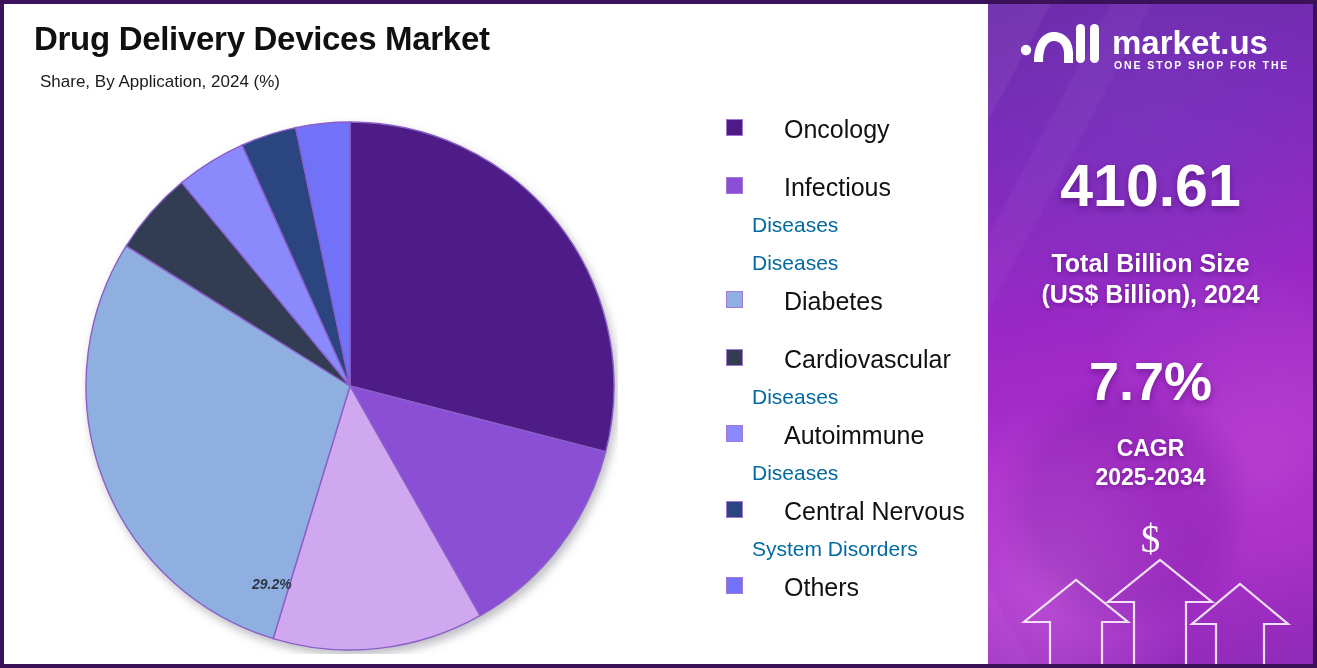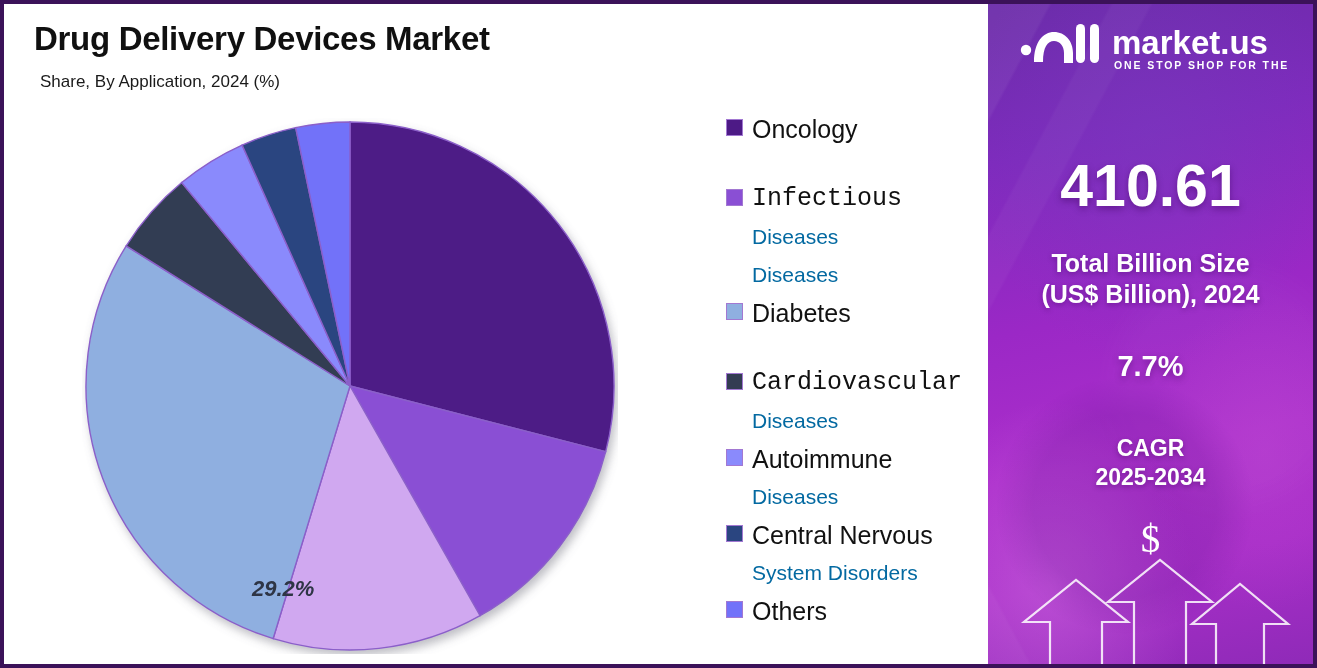--- a/index.html
+++ b/index.html
@@ -58,39 +58,40 @@
   
   .pie-wrap{
     position:absolute;
     left:78px; top:114px;
     width:536px; height:536px;
   }
   .pie-svg{display:block;width:536px;height:536px;}
   .pie-label{
     position:absolute;
     left:170px; top:458px;
-    font-size:22px;
+    font-size:14px;
     font-weight:bold;
     font-style:italic;
     color:#2e3545;
     white-space:nowrap;
   }
 
   
   .legend{
     position:absolute;
     left:722px; top:106px;
     width:260px;
   }
   .legend-row{
     display:flex;
     align-items:flex-start;
     min-height:20px;
-  }
-  .legend-row.gap{margin-top:32px;font-family:Liberation Mono, monospace;}
+    gap:32px;
+  }
+  .legend-row.gap{margin-top:20px;}
   .swatch{
     width:17px;height:17px;
     flex:0 0 17px;
     border:1px solid #a278d2;
     box-sizing:border-box;
     margin-top:9px;
     margin-right:9px;
   }
   .legend-label{
     font-size:25px;
@@ -155,21 +156,21 @@
     font-size:25px;
     font-weight:bold;
     color:#ffffff;
     line-height:31px;
     text-shadow:0 2px 5px rgba(60,0,90,.40);
   }
   .cagr-number{
     position:absolute;
     left:0; right:0; top:346px;
     text-align:center;
-    font-size:29px;
+    font-size:54px;
     font-weight:bold;
     color:#ffffff;
     text-shadow:0 3px 7px rgba(60,0,90,.45);
   }
   .cagr-caption{
     position:absolute;
     left:0; right:0; top:430px;
     text-align:center;
     font-size:23px;
     font-weight:bold;

